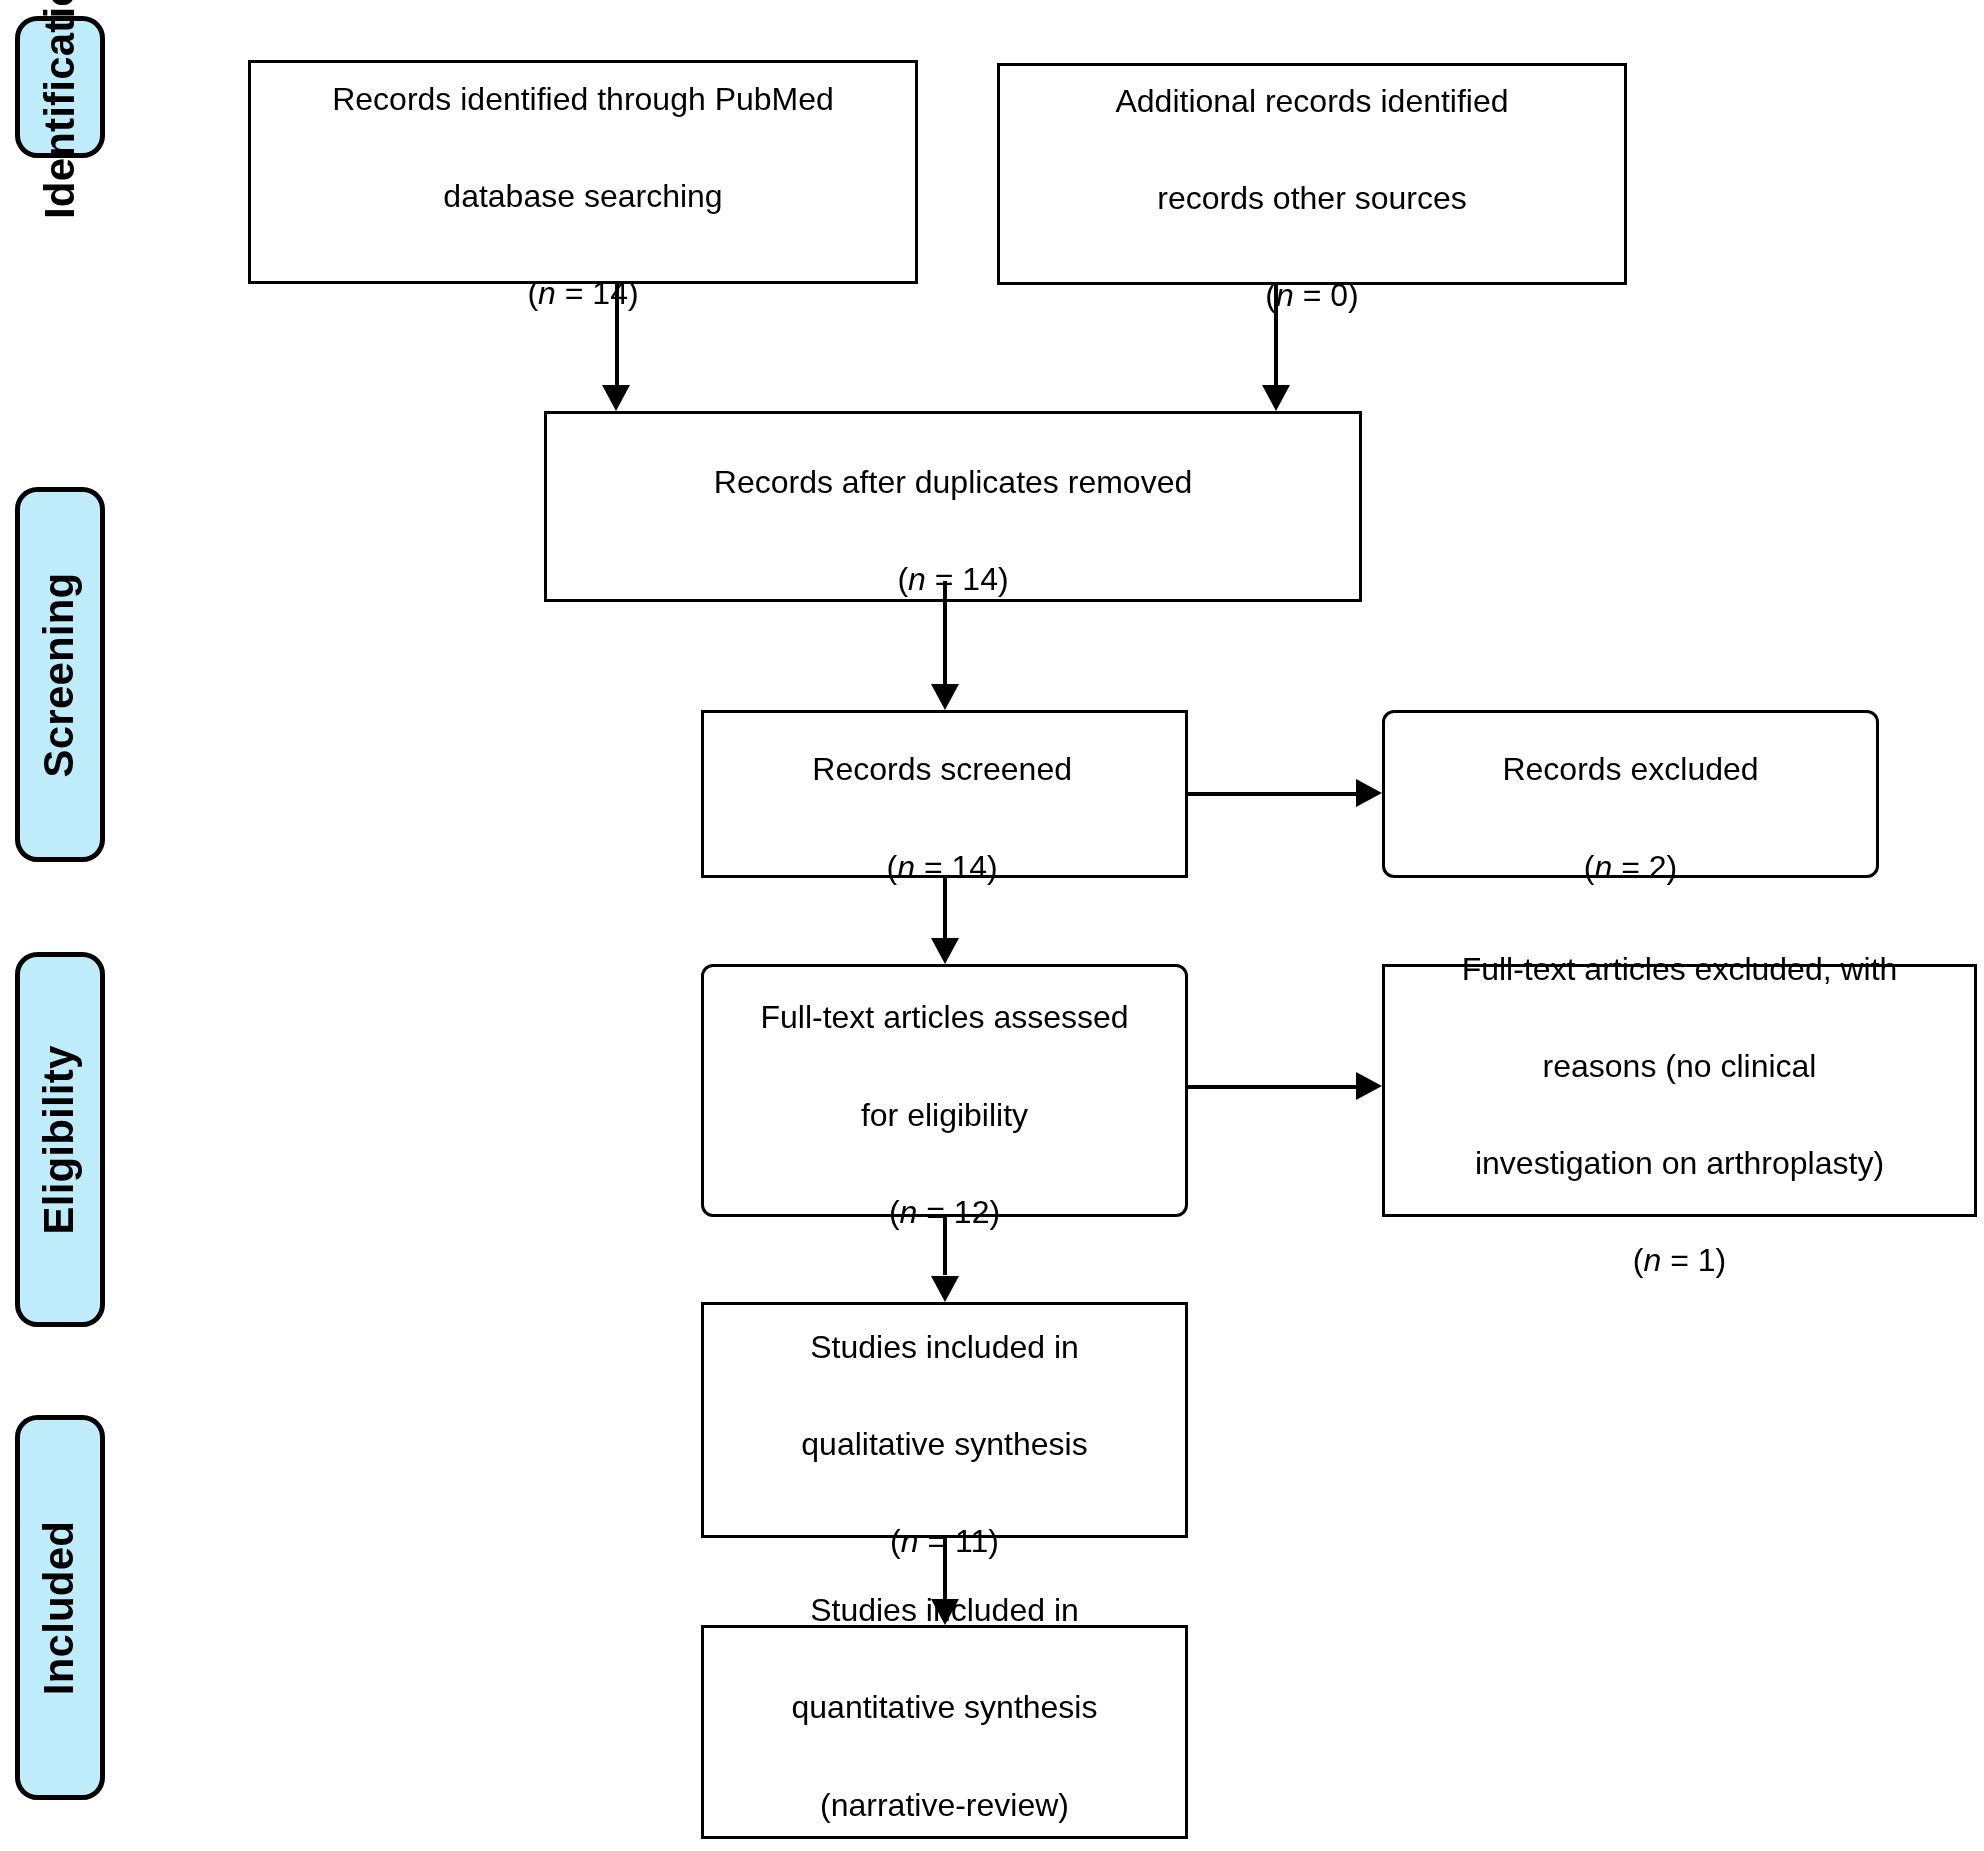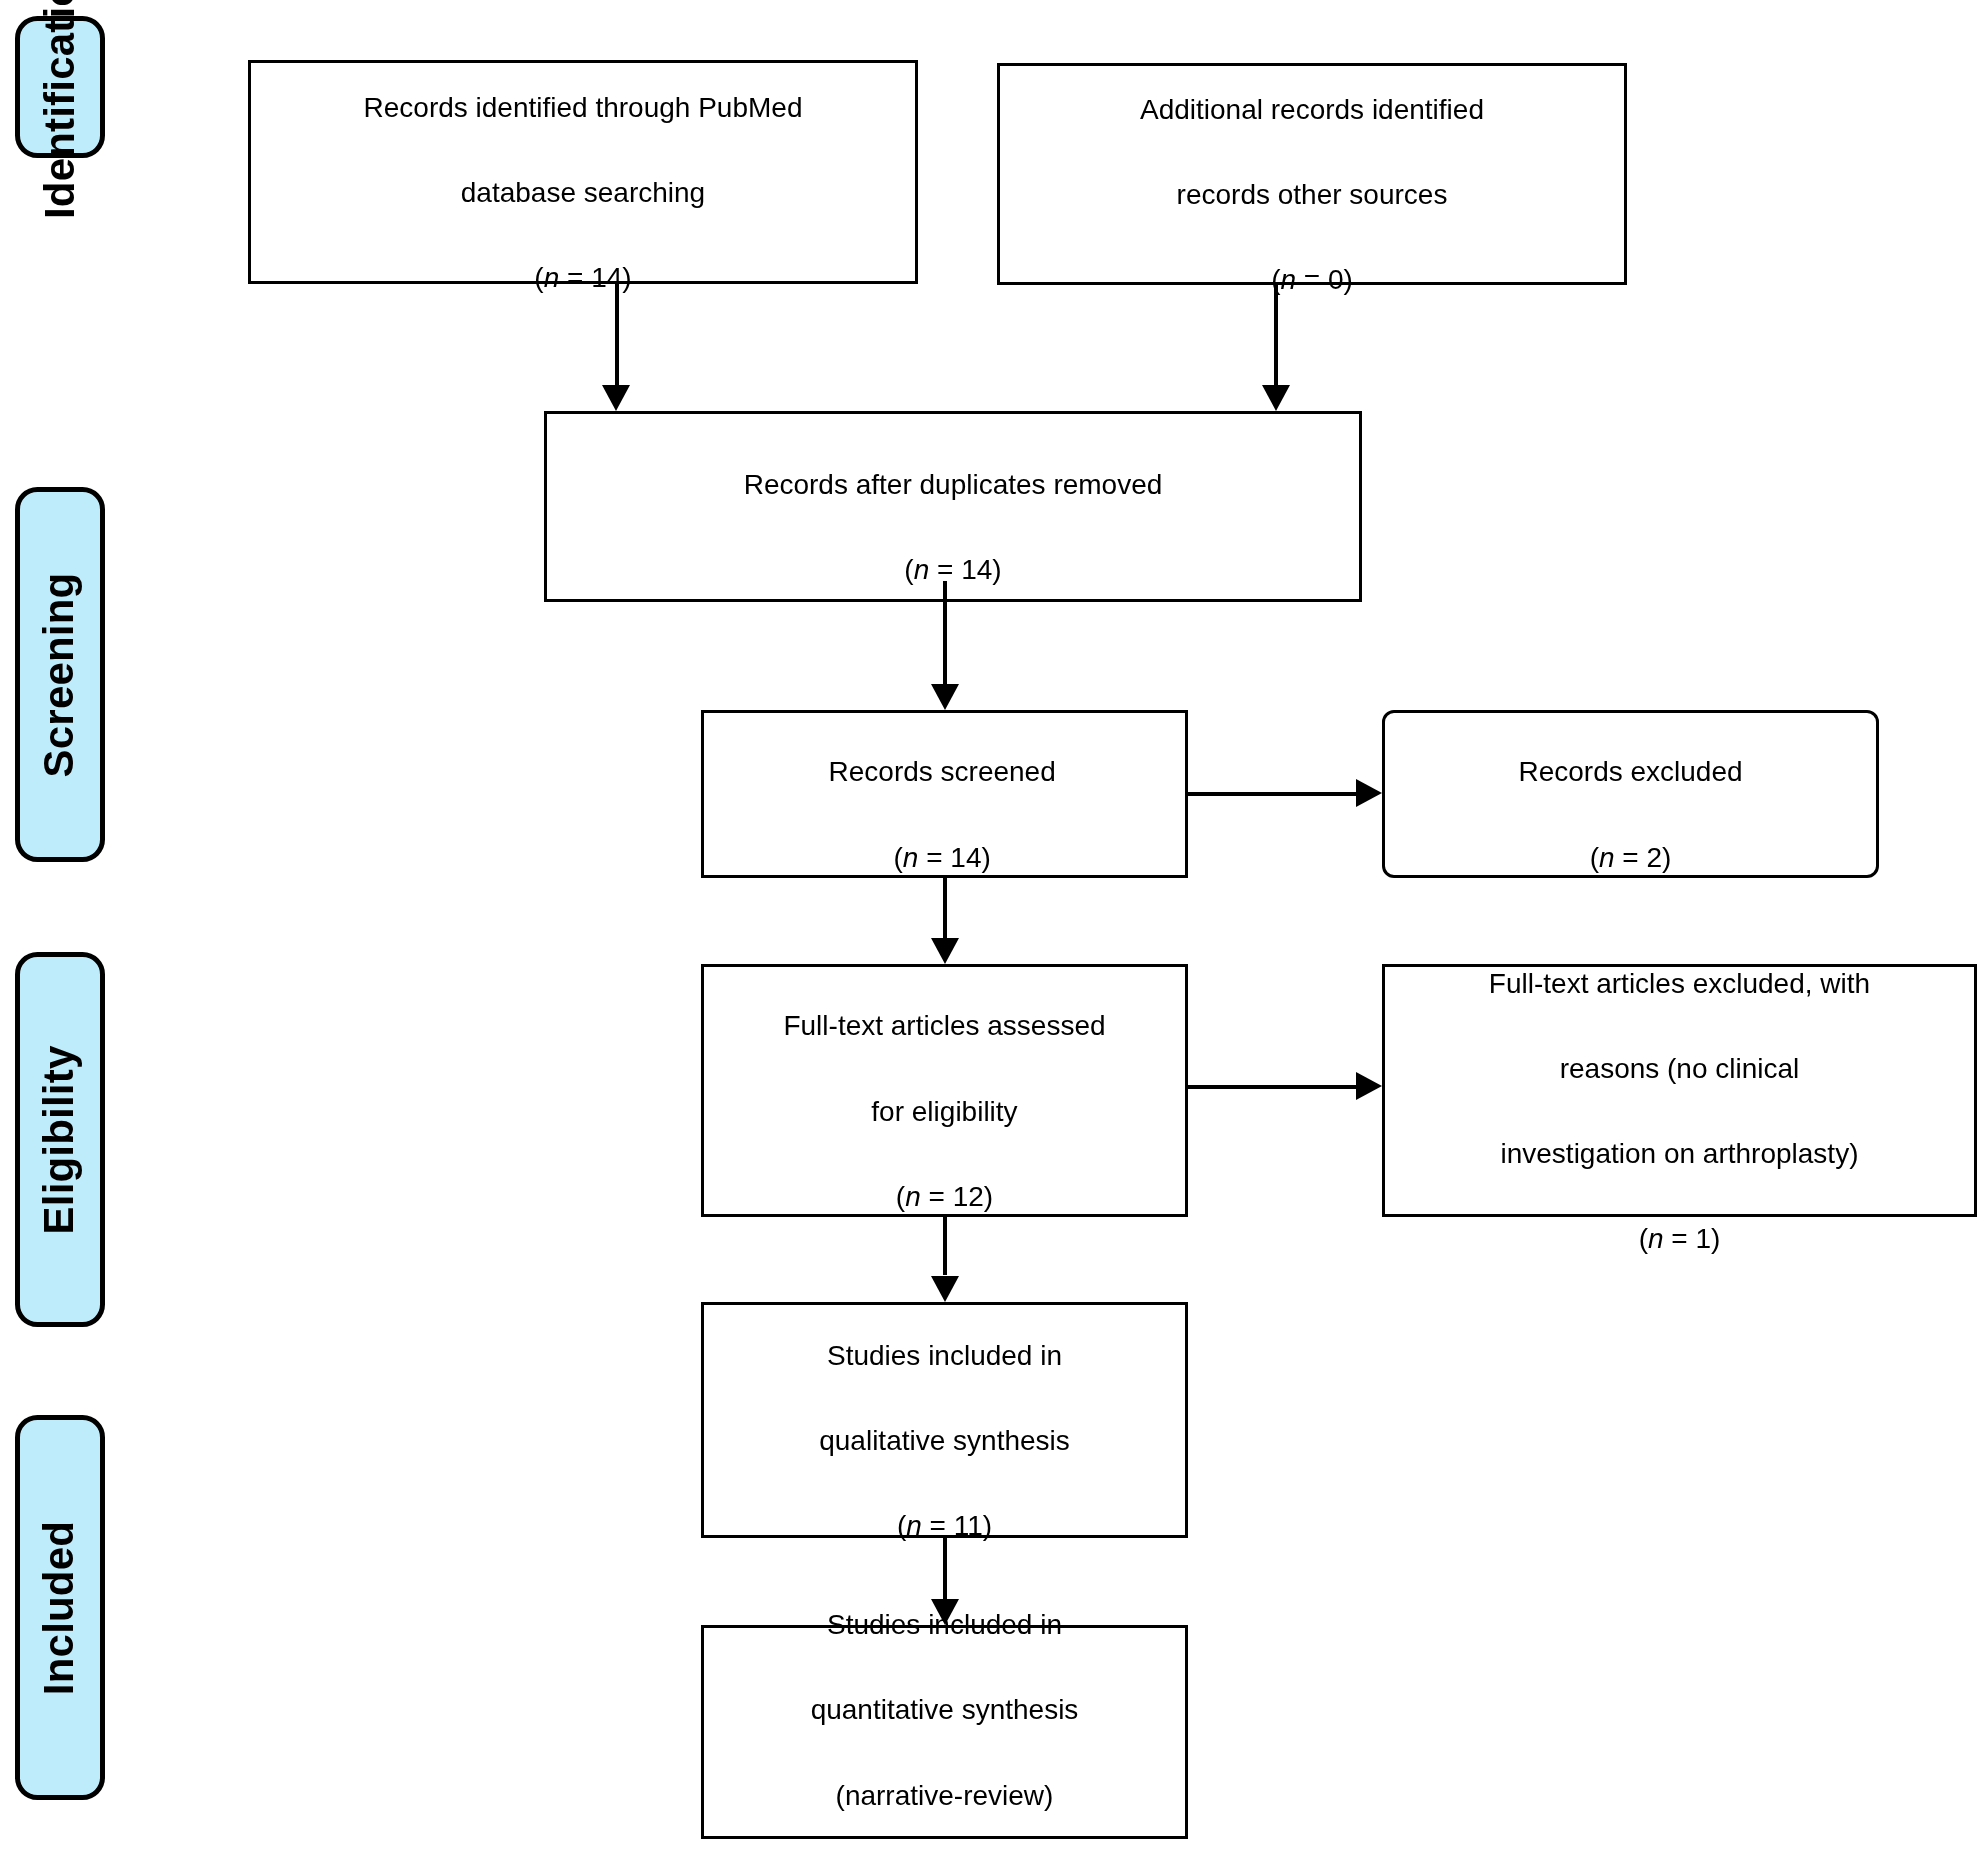--- a/index.html
+++ b/index.html
@@ -47,21 +47,21 @@
     box-sizing: border-box;
     background: #ffffff;
     border: 3.9px solid #000000;
     display: flex;
     align-items: center;
     justify-content: center;
     padding: 4.9px 12.7px;
   }
   .flow-box-text {
     font-family: "Liberation Sans", sans-serif;
-    font-size: 28px;
+    font-size: 32px;
     line-height: 1.52;
     color: #000000;
     text-align: center;
     white-space: pre-line;
   }
   .flow-box-text .it {
     font-style: italic;
   }
 
   
@@ -158,21 +158,21 @@
       <span>(</span><span class="it">n</span><span> = 2)</span>
     </div>
   </div>
 
   <div class="conn-h" style="left:1188px; top:792px; width:170px;"></div>
   <div class="arrowhead-right" style="left:1356px; top:779px;"></div>
 
   <div class="conn-v" style="left:943px; top:878px; height:60px;"></div>
   <div class="arrowhead-down" style="left:931px; top:938px;"></div>
 
-  <div class="flow-box" style="left:701px; top:964px; width:487px; height:253px;">
+  <div class="flow-box" style="left:701px; top:964px; width:487px; height:253px;border-radius:12px;">
     <div class="flow-box-text">
       <span>Full-text articles assessed</span><br>
       <span>for eligibility</span><br>
       <span>(</span><span class="it">n</span><span> = 12)</span>
     </div>
   </div>
 
   <div class="flow-box" style="left:1382px; top:964px; width:595px; height:253px;">
     <div class="flow-box-text">
       <span>Full-text articles excluded, with</span><br>

